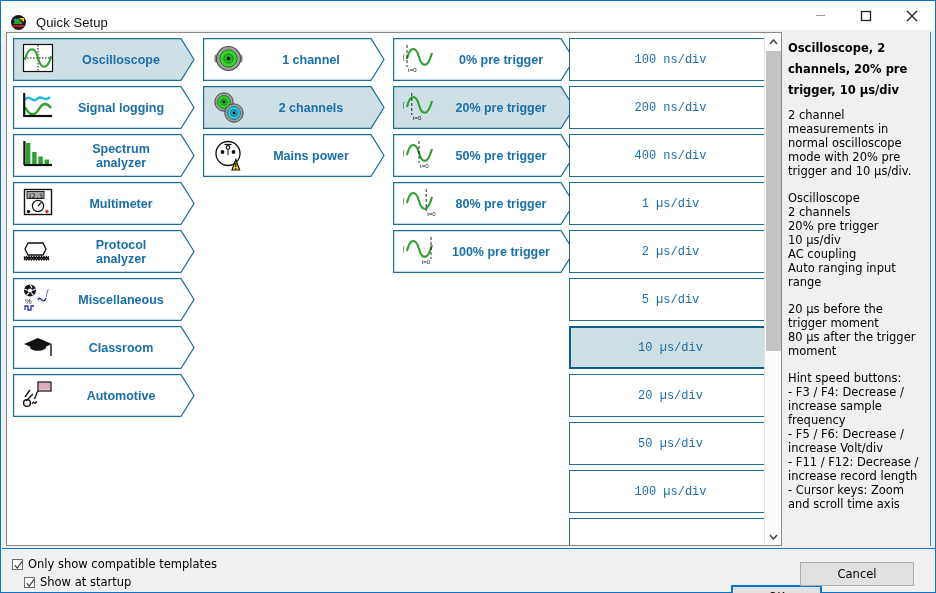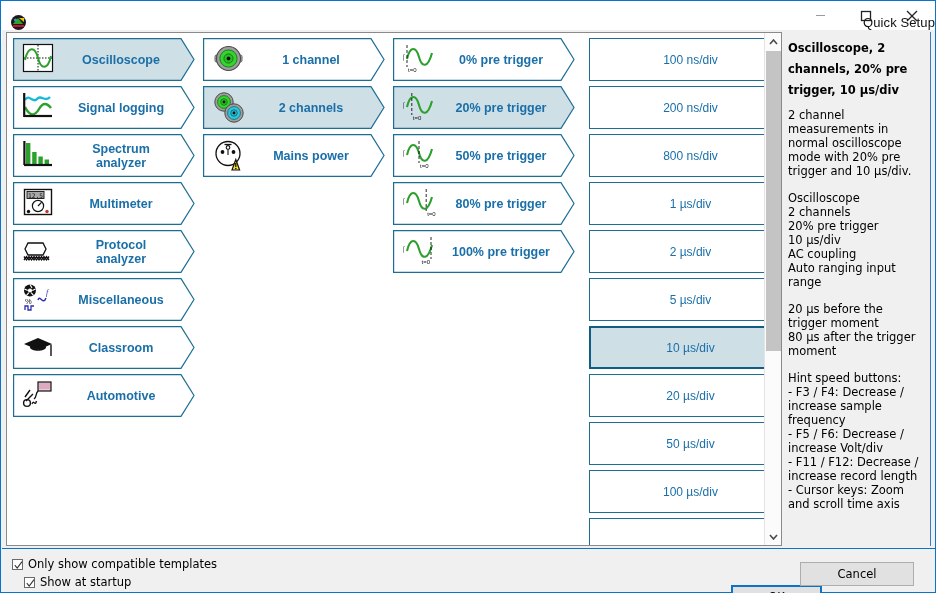--- a/index.html
+++ b/index.html
@@ -9,21 +9,21 @@
     background:#ffffff;
     -webkit-font-smoothing:none;
   }
   .window{
     position:relative;width:936px;height:593px;box-sizing:border-box;
     border:1px solid #0a74c8;background:#f0f0f0;
   }
   
   .titlebar{
     position:absolute;left:0;top:0;width:934px;height:42px;
-    background:#ffffff;display:flex;align-items:center;justify-content:space-between;
+    background:#ffffff;display:flex;align-items:center;
   }
   .title-icon{margin-left:9px;width:17px;height:17px;position:relative;flex:0 0 auto;}
   .title-text{
     margin-left:9px;font-size:13px;color:#111;letter-spacing:.1px;
   }
   .win-btns{position:absolute;right:0;top:0;height:29px;display:flex;}
   .win-btn{
     width:46px;height:29px;display:flex;align-items:center;justify-content:center;
     font-size:13px;color:#3a3a3a;
   }
@@ -35,21 +35,21 @@
   }
   .panel{
     position:absolute;left:4px;top:2px;width:776px;height:514px;
     background:#ffffff;border:1px solid #8a8a8a;box-sizing:border-box;
     overflow:hidden;
   }
   .col{position:absolute;top:0;}
   .col1{left:6px;width:182px;}
   .col2{left:196px;width:182px;}
   .col3{left:386px;width:182px;}
-  .col4{left:582px;width:203px;}
+  .col4{left:562px;width:203px;font-family:Liberation Mono, monospace;}
 
   
   .item{
     position:relative;height:43px;margin-top:5px;cursor:default;
   }
   .item .shape{position:absolute;inset:0;}
   .item .lbl{
     position:absolute;left:56px;right:22px;top:0;bottom:0;
     display:flex;align-items:center;justify-content:center;
     font-size:12.5px;font-weight:bold;color:#1a6fa8;
@@ -420,21 +420,21 @@
         </div>
 
       <div class="col col4" id="col-timebase">
           <div class="tdiv">
             <span>100 ns/div</span>
           </div>
           <div class="tdiv">
             <span>200 ns/div</span>
           </div>
           <div class="tdiv">
-            <span>800 ns/div</span>
+            <span>400 ns/div</span>
           </div>
           <div class="tdiv">
             <span>1 µs/div</span>
           </div>
           <div class="tdiv">
             <span>2 µs/div</span>
           </div>
           <div class="tdiv">
             <span>5 µs/div</span>
           </div>

